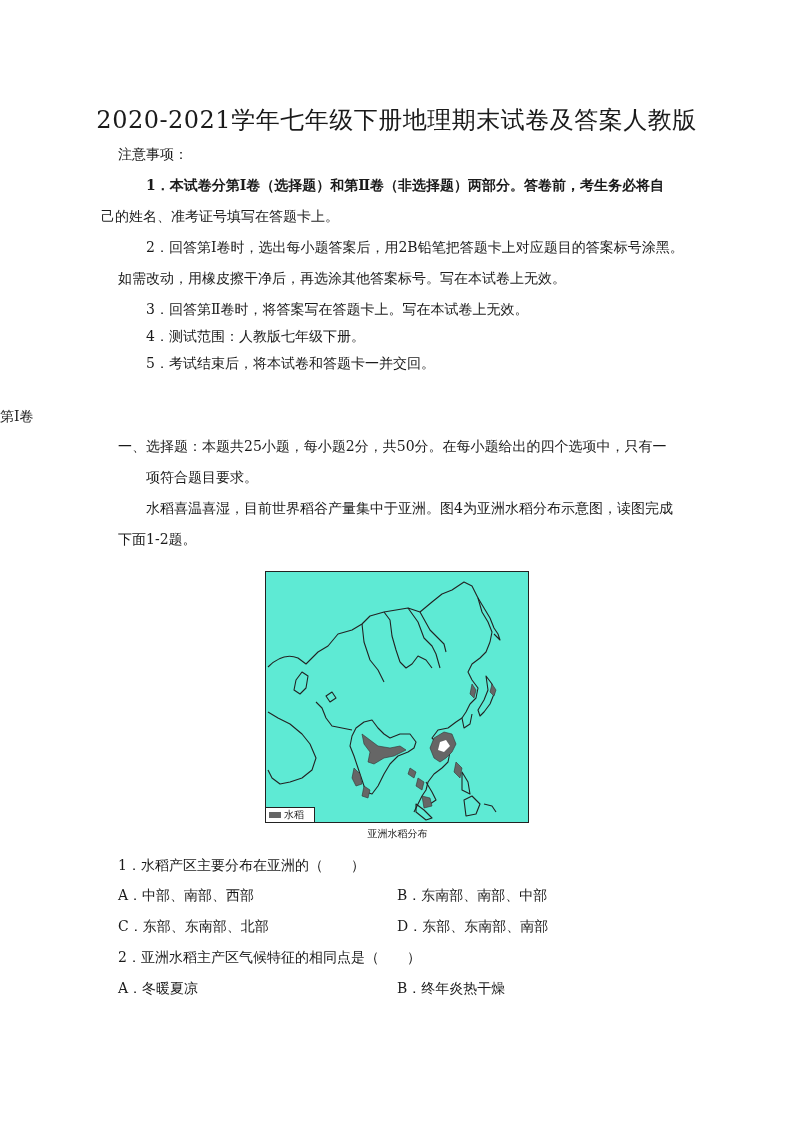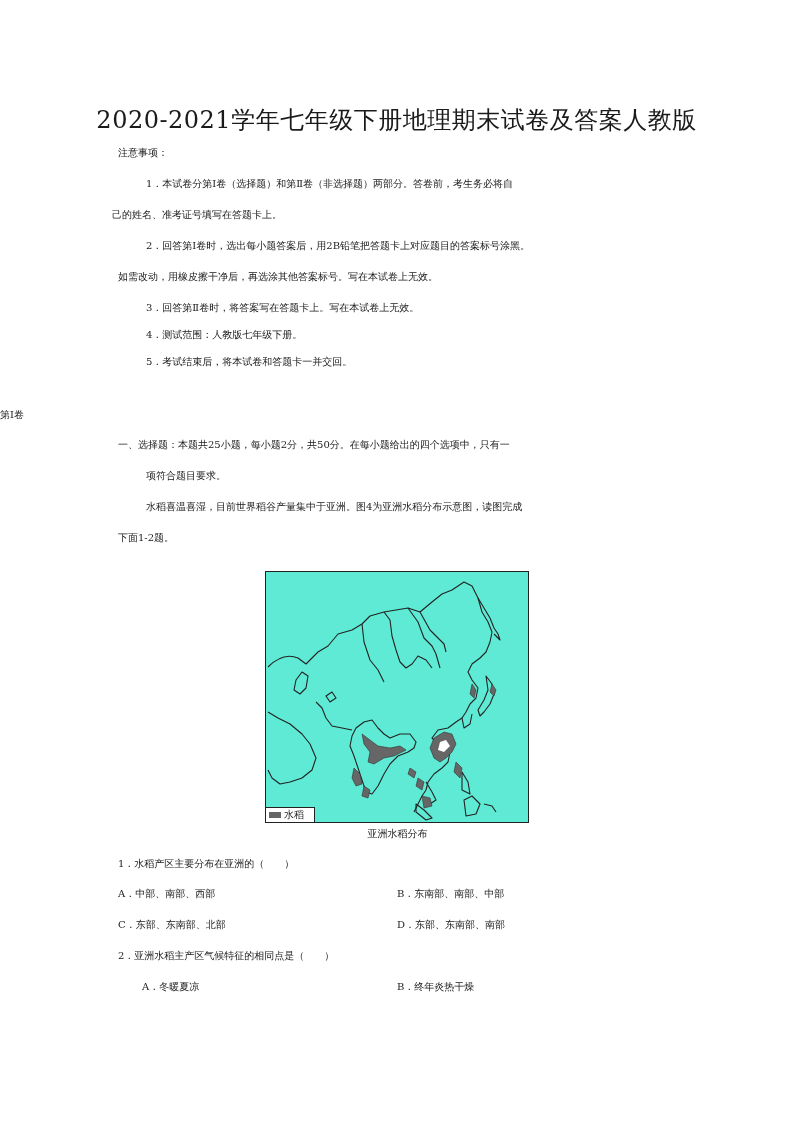--- a/index.html
+++ b/index.html
@@ -1,41 +1,41 @@
 <!DOCTYPE html>
 <html><head>
 <meta charset="utf-8">
 <style>
   html, body { margin:0; padding:0; background:#ffffff; }
   body { width:793px; height:1122px; position:relative; overflow:hidden;
          font-family:"DejaVu Serif", "Liberation Serif", serif; color:#1a1a1a; }
   .title { position:absolute; top:104px; left:0; width:793px; text-align:center;
            font-size:24px; letter-spacing:0.5px; }
-  .line { position:absolute; font-size:10px; white-space:nowrap; }
+  .line { position:absolute; font-size:14px; white-space:nowrap; }
   .map-box { position:absolute; left:265px; top:571px; width:262px; height:250px;
              border:1.5px solid #222; background:#5eead4; overflow:hidden; }
   .map-box svg { position:absolute; left:0; top:0; }
   .legend { position:absolute; left:0; bottom:0; width:48px; height:14px;
             border-top:1px solid #222; border-right:1px solid #222; background:#fff;
             font-family:"DejaVu Sans", sans-serif; font-size:10px; display:flex; align-items:center; }
   .legend-swatch { display:inline-block; width:12px; height:6px; background:#666; margin:0 3px 0 3px; }
   .caption { position:absolute; left:265px; top:827px; width:265px; text-align:center;
              font-family:Liberation Serif, serif; font-size:10px; }
 </style>
 </head>
 <body>
 
 <div>
 
   <div class="title">2020-2021学年七年级下册地理期末试卷及答案人教版</div>
 
   <div class="line" style="left:118px; top:146px;">注意事项：</div>
 
-  <div class="line" style="left:146px; top:177px;">1．本试卷分第Ⅰ卷（选择题）和第Ⅱ卷（非选择题）两部分。答卷前，考生务必将自</div>
-  <div class="line" style="left:112px; top:208px;">己的姓名、准考证号填写在答题卡上。</div>
+  <div class="line" style="left:146px; top:177px;font-weight:bold;">1．本试卷分第Ⅰ卷（选择题）和第Ⅱ卷（非选择题）两部分。答卷前，考生务必将自</div>
+  <div class="line" style="left:101px; top:208px;">己的姓名、准考证号填写在答题卡上。</div>
 
   <div class="line" style="left:146px; top:239px;text-align:right;">2．回答第Ⅰ卷时，选出每小题答案后，用2B铅笔把答题卡上对应题目的答案标号涂黑。</div>
   <div class="line" style="left:118px; top:270px;">如需改动，用橡皮擦干净后，再选涂其他答案标号。写在本试卷上无效。</div>
 
   <div class="line" style="left:146px; top:301px;">3．回答第Ⅱ卷时，将答案写在答题卡上。写在本试卷上无效。</div>
   <div class="line" style="left:146px; top:328px;">4．测试范围：人教版七年级下册。</div>
   <div class="line" style="left:146px; top:355px;">5．考试结束后，将本试卷和答题卡一并交回。</div>
 
   <div class="line" style="left:0; width:793px; top:408px;">第Ⅰ卷</div>
 
@@ -107,16 +107,16 @@
   </div>
   <div class="caption">亚洲水稻分布</div>
 
   <div class="line" style="left:118px; top:857px;text-align:center;">1．水稻产区主要分布在亚洲的（　　）</div>
   <div class="line" style="left:118px; top:887px;">A．中部、南部、西部</div>
   <div class="line" style="left:397px; top:887px;">B．东南部、南部、中部</div>
   <div class="line" style="left:118px; top:918px;">C．东部、东南部、北部</div>
   <div class="line" style="left:397px; top:918px;">D．东部、东南部、南部</div>
 
   <div class="line" style="left:118px; top:949px;">2．亚洲水稻主产区气候特征的相同点是（　　）</div>
-  <div class="line" style="left:118px; top:980px;margin-left:24px;">A．冬暖夏凉</div>
+  <div class="line" style="left:118px; top:980px;">A．冬暖夏凉</div>
   <div class="line" style="left:397px; top:980px;">B．终年炎热干燥</div>
 
 </div>
 
 </body></html>

